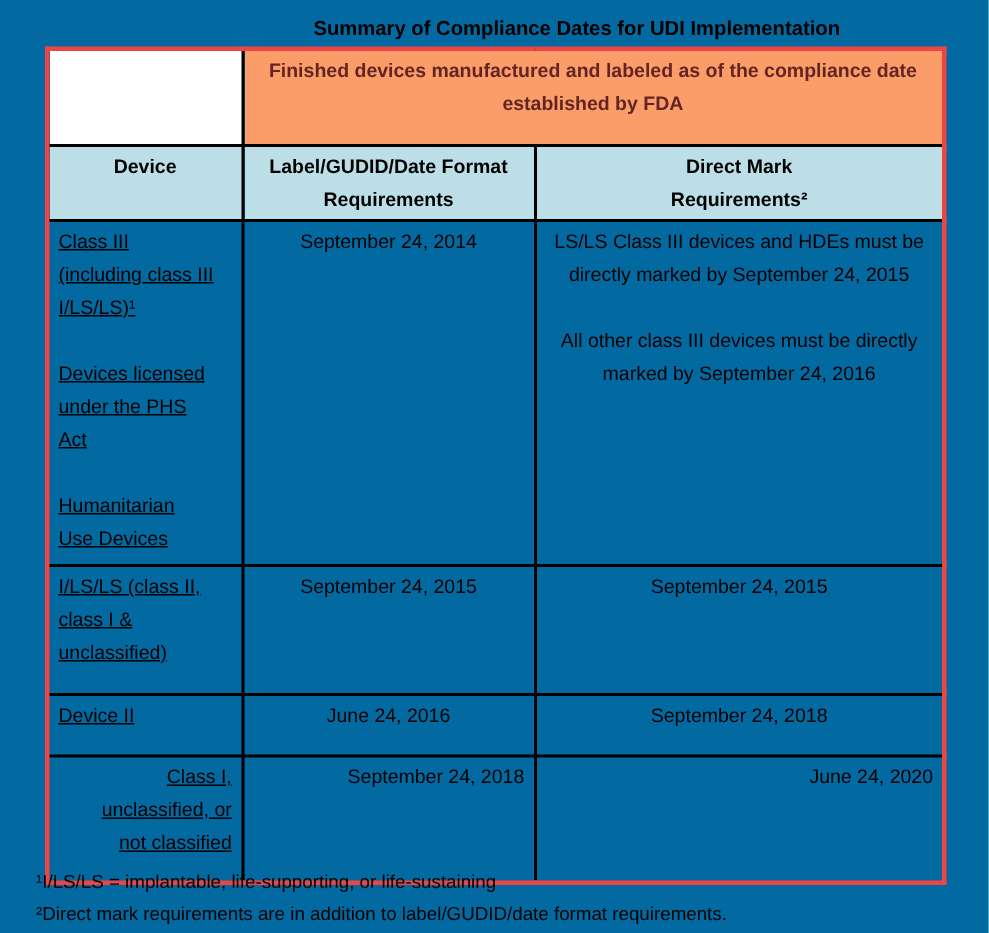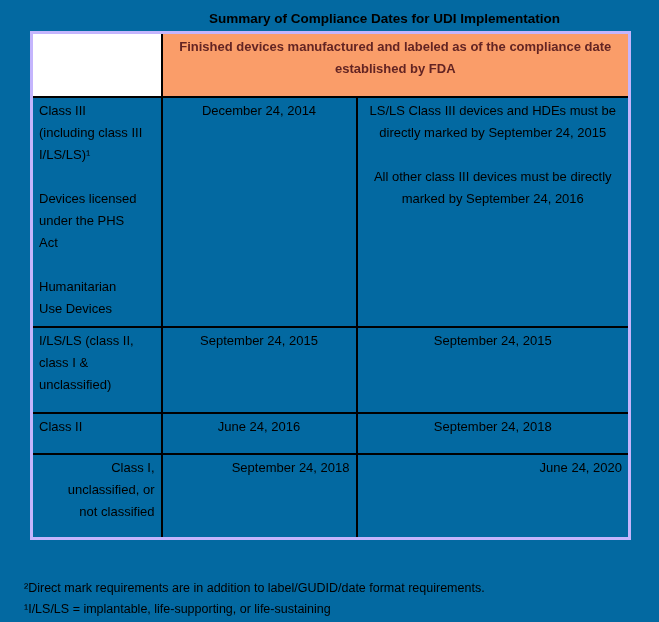--- a/index.html
+++ b/index.html
@@ -28,21 +28,21 @@
     font-weight: bold;
     white-space: nowrap;
   }
   table.compliance-table {
     position: absolute;
     top: 31px;
     left: 30px;
     width: 598px;
     border-collapse: collapse;
     table-layout: fixed;
-    border: 3px solid #c4b5fd;
+    border: 3px solid #ef4444;
   }
   table.compliance-table td {
     border: 2px solid #000000;
     padding: 2px 6px;
     vertical-align: top;
     font-size: 13px;
     line-height: 22px;
     white-space: pre-line;
     overflow: hidden;
   }
@@ -55,21 +55,21 @@
     font-weight: bold;
     text-align: center;
     vertical-align: top;
   }
   td.colhead {
     background: var(--subheader_fill, #BCDEE6);
     font-weight: bold;
     text-align: center;
     vertical-align: middle;
   }
-  td.cell-device { text-align: left; }
+  td.cell-device { text-align: left; text-decoration: underline; }
   td.cell-date, td.cell-mark { text-align: center; }
 
   tr.row-banner td { height: 58px; }
   tr.row-colhead td { height: 42px; }
   tr.row-1 td { height: 224px; }
   tr.row-2 td { height: 80px; }
   tr.row-3 td { height: 35px; }
   tr.row-4 td { height: 78px; text-align: right; }
 
   .footnotes {
@@ -92,58 +92,65 @@
       <col style="width:130px">
       <col style="width:195px">
       <col style="width:273px">
     </colgroup>
     <tbody>
       <tr class="row-banner">
         <td class="empty-cell"></td>
         <td class="banner-cell" colspan="2">Finished devices manufactured and labeled as of the compliance date
 established by FDA</td>
       </tr>
+      <tr class="row-colhead">
+        <td class="colhead">Device</td>
+        <td class="colhead">Label/GUDID/Date Format
+Requirements</td>
+        <td class="colhead">Direct Mark
+Requirements²</td>
+      </tr>
       <tr class="row-1">
         <td class="cell-device">Class III
 (including class III
 I/LS/LS)¹
 
 Devices licensed
 under the PHS
 Act
 
 Humanitarian
 Use Devices</td>
-        <td class="cell-date">December 24, 2014</td>
+        <td class="cell-date">September 24, 2014</td>
         <td class="cell-mark">LS/LS Class III devices and HDEs must be
 directly marked by September 24, 2015
 
 All other class III devices must be directly
 marked by September 24, 2016</td>
       </tr>
       <tr class="row-2">
         <td class="cell-device">I/LS/LS (class II,
 class I &amp;
 unclassified)</td>
         <td class="cell-date">September 24, 2015</td>
         <td class="cell-mark">September 24, 2015</td>
       </tr>
       <tr class="row-3">
-        <td class="cell-device">Class II</td>
+        <td class="cell-device">Device II</td>
         <td class="cell-date">June 24, 2016</td>
         <td class="cell-mark">September 24, 2018</td>
       </tr>
       <tr class="row-4">
         <td class="cell-device">Class I,
 unclassified, or
 not classified</td>
         <td class="cell-date">September 24, 2018</td>
         <td class="cell-mark">June 24, 2020</td>
       </tr>
     </tbody>
   </table>
 
   <div class="footnotes">
+    <div>¹I/LS/LS = implantable, life-supporting, or life-sustaining</div>
     <div>²Direct mark requirements are in addition to label/GUDID/date format requirements.</div>
-    <div>¹I/LS/LS = implantable, life-supporting, or life-sustaining</div>
   </div>
 
 </div>
 
 </body></html>

